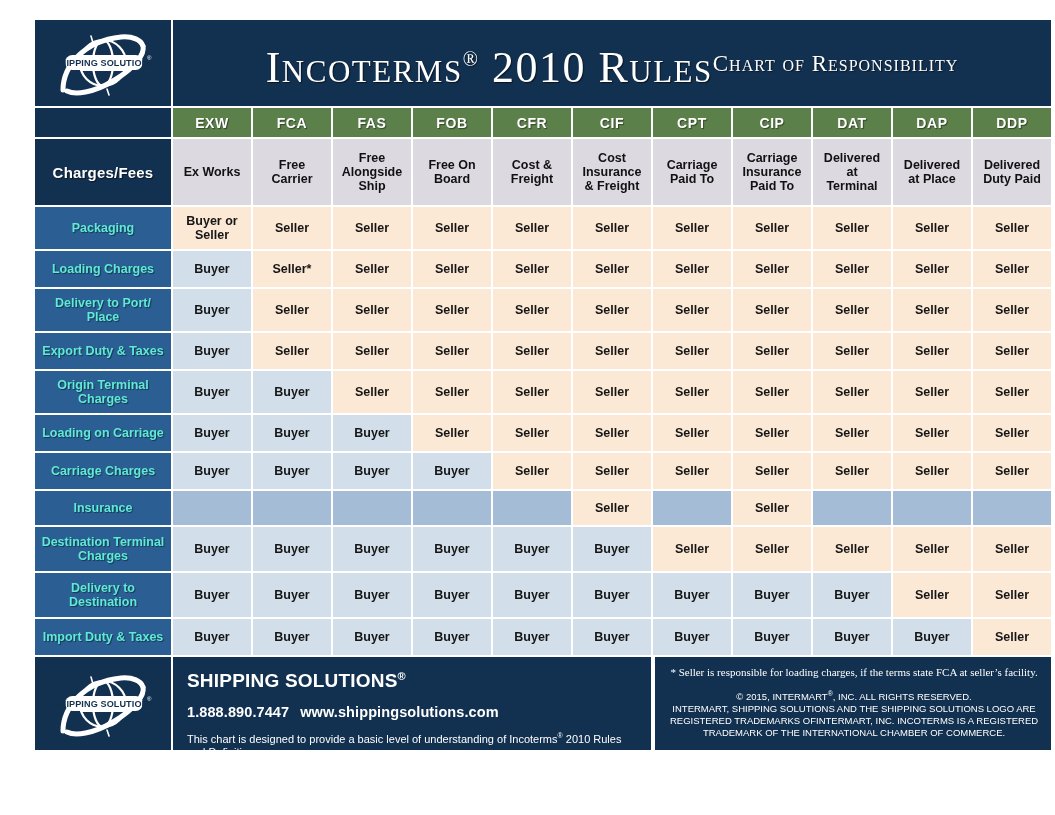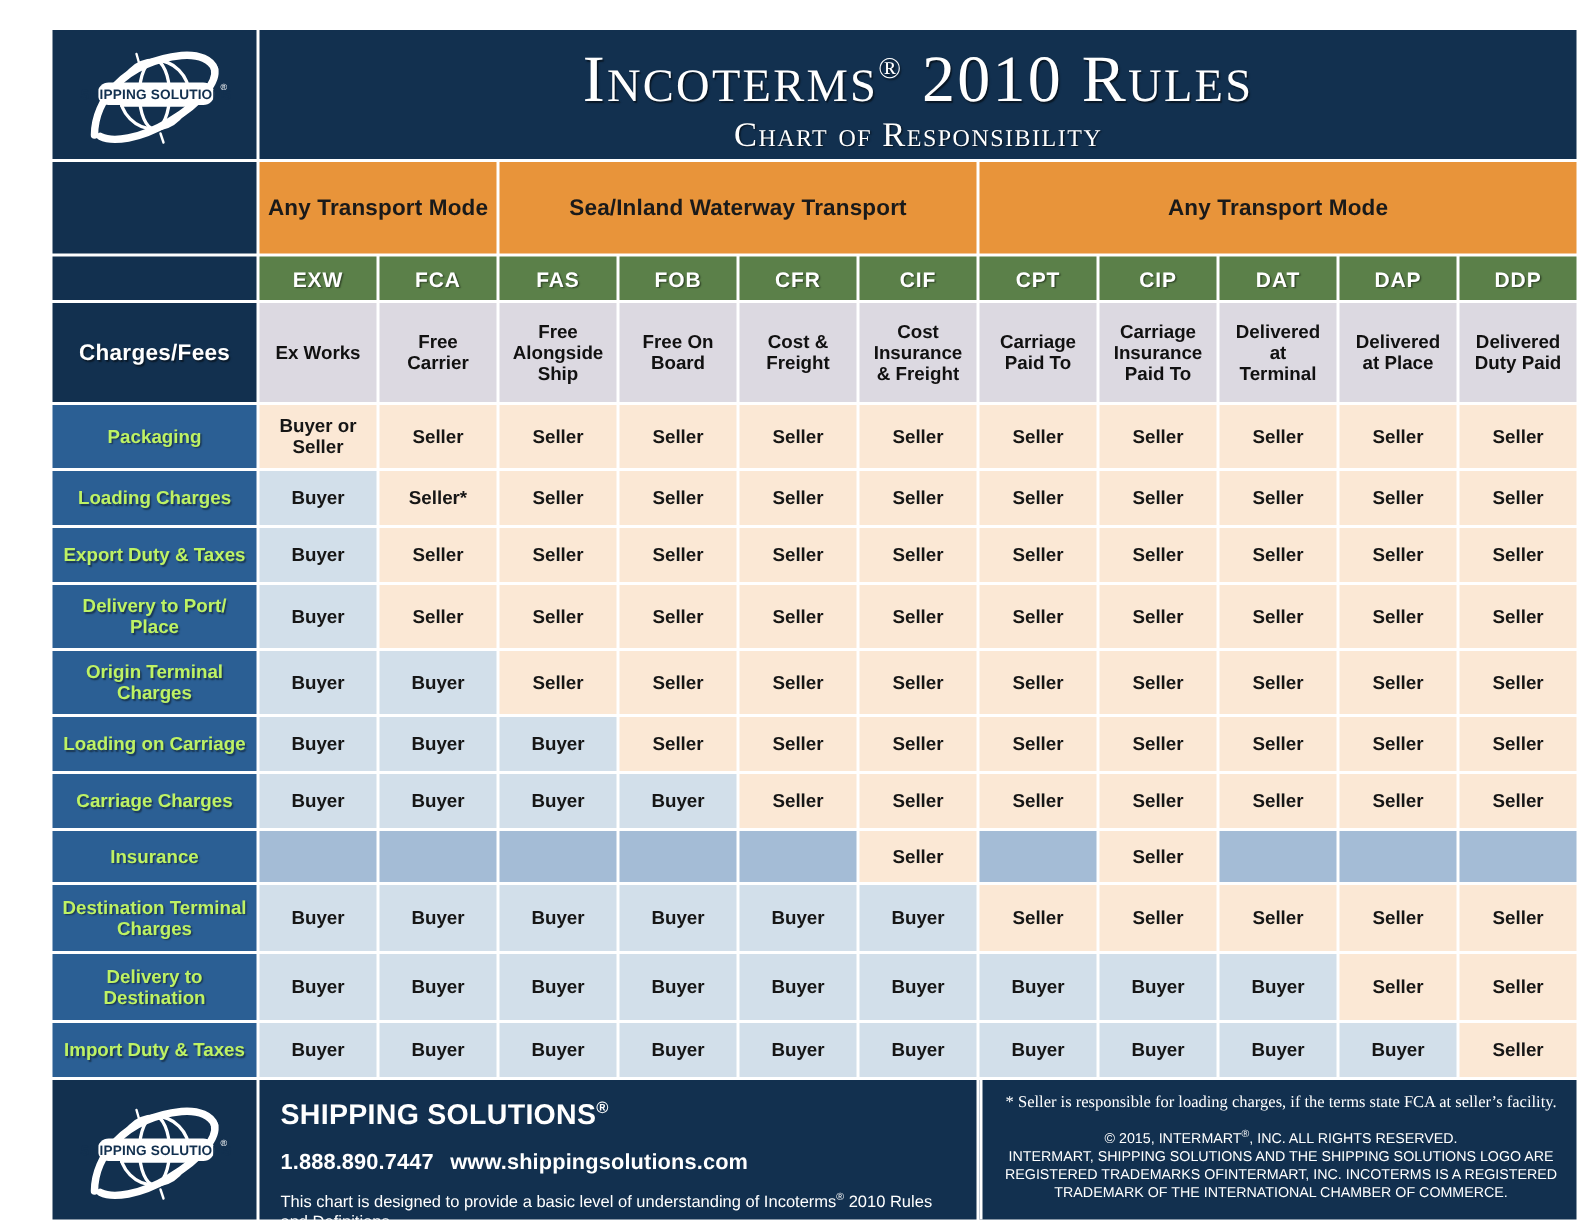--- a/index.html
+++ b/index.html
@@ -35,21 +35,21 @@
 
   
   .logocell{width:136px;}
   .logobox{
     height:86px;
     display:flex;align-items:center;justify-content:center;
   }
   .logo-svg{display:block;}
   .titlebox{
     height:86px;
-    display:flex;flex-direction:column;
+    display:flex;flex-direction:row;
     align-items:center;justify-content:center;
     color:#ffffff;
     font-family:"Liberation Serif", serif;
     text-shadow:1px 1px 1px rgba(0,0,0,.55);
   }
   .title-main{
     font-size:44px;line-height:46px;
     font-variant:small-caps;
     letter-spacing:1.5px;
     white-space:nowrap;
@@ -97,21 +97,21 @@
     font-size:15px;font-weight:bold;
     letter-spacing:.2px;
     text-shadow:1px 1px 1px rgba(0,0,0,.5);
   }
   .blankhdr{height:61px;}
 
   
   .rlab{
     display:flex;align-items:center;justify-content:center;
     text-align:center;
-    color:#bef264;
+    color:#5eead4;
     font-size:12.5px;font-weight:bold;
     line-height:14px;
     padding:0 4px;
     box-sizing:border-box;
     text-shadow:1px 1px 1px rgba(0,0,0,.45);
   }
   .cell{
     display:flex;align-items:center;justify-content:center;
     text-align:center;
     color:#161616;
@@ -196,32 +196,20 @@
 </div>
           </td>
           <td class="navy" colspan="11">
             <div class="titlebox">
               <div class="title-main">Incoterms<span class="reg">®</span> 2010 Rules</div>
               <div class="title-sub">Chart of Responsibility</div>
             </div>
           </td>
         </tr>
         <tr>
-          <td class="navy blankhdr"></td>
-          <td class="orange" colspan="2">
-            <div class="band">Any Transport Mode</div>
-          </td>
-          <td class="orange" colspan="4">
-            <div class="band">Sea/Inland Waterway Transport</div>
-          </td>
-          <td class="orange" colspan="5">
-            <div class="band">Any Transport Mode</div>
-          </td>
-        </tr>
-        <tr>
           <td class="navy"></td>
           <td class="green">
             <div class="code">EXW</div>
           </td>
           <td class="green">
             <div class="code">FCA</div>
           </td>
           <td class="green">
             <div class="code">FAS</div>
           </td>
@@ -359,20 +347,58 @@
           </td>
           <td class="peach">
             <div class="cell" style="height: 36px;">Seller</div>
           </td>
           <td class="peach">
             <div class="cell" style="height: 36px;">Seller</div>
           </td>
         </tr>
         <tr>
           <td class="rowlabel">
+            <div class="rlab" style="height: 42px;">Delivery to Port/<br>Place</div>
+          </td>
+          <td class="blue">
+            <div class="cell" style="height: 42px;">Buyer</div>
+          </td>
+          <td class="peach">
+            <div class="cell" style="height: 42px;">Seller</div>
+          </td>
+          <td class="peach">
+            <div class="cell" style="height: 42px;">Seller</div>
+          </td>
+          <td class="peach">
+            <div class="cell" style="height: 42px;">Seller</div>
+          </td>
+          <td class="peach">
+            <div class="cell" style="height: 42px;">Seller</div>
+          </td>
+          <td class="peach">
+            <div class="cell" style="height: 42px;">Seller</div>
+          </td>
+          <td class="peach">
+            <div class="cell" style="height: 42px;">Seller</div>
+          </td>
+          <td class="peach">
+            <div class="cell" style="height: 42px;">Seller</div>
+          </td>
+          <td class="peach">
+            <div class="cell" style="height: 42px;">Seller</div>
+          </td>
+          <td class="peach">
+            <div class="cell" style="height: 42px;">Seller</div>
+          </td>
+          <td class="peach">
+            <div class="cell" style="height: 42px;">Seller</div>
+          </td>
+        </tr>
+        <tr>
+          <td class="rowlabel">
             <div class="rlab" style="height: 36px;">Export Duty &amp; Taxes</div>
           </td>
           <td class="blue">
             <div class="cell" style="height: 36px;">Buyer</div>
           </td>
           <td class="peach">
             <div class="cell" style="height: 36px;">Seller</div>
           </td>
           <td class="peach">
             <div class="cell" style="height: 36px;">Seller</div>
@@ -393,58 +419,20 @@
             <div class="cell" style="height: 36px;">Seller</div>
           </td>
           <td class="peach">
             <div class="cell" style="height: 36px;">Seller</div>
           </td>
           <td class="peach">
             <div class="cell" style="height: 36px;">Seller</div>
           </td>
           <td class="peach">
             <div class="cell" style="height: 36px;">Seller</div>
-          </td>
-        </tr>
-        <tr>
-          <td class="rowlabel">
-            <div class="rlab" style="height: 42px;">Delivery to Port/<br>Place</div>
-          </td>
-          <td class="blue">
-            <div class="cell" style="height: 42px;">Buyer</div>
-          </td>
-          <td class="peach">
-            <div class="cell" style="height: 42px;">Seller</div>
-          </td>
-          <td class="peach">
-            <div class="cell" style="height: 42px;">Seller</div>
-          </td>
-          <td class="peach">
-            <div class="cell" style="height: 42px;">Seller</div>
-          </td>
-          <td class="peach">
-            <div class="cell" style="height: 42px;">Seller</div>
-          </td>
-          <td class="peach">
-            <div class="cell" style="height: 42px;">Seller</div>
-          </td>
-          <td class="peach">
-            <div class="cell" style="height: 42px;">Seller</div>
-          </td>
-          <td class="peach">
-            <div class="cell" style="height: 42px;">Seller</div>
-          </td>
-          <td class="peach">
-            <div class="cell" style="height: 42px;">Seller</div>
-          </td>
-          <td class="peach">
-            <div class="cell" style="height: 42px;">Seller</div>
-          </td>
-          <td class="peach">
-            <div class="cell" style="height: 42px;">Seller</div>
           </td>
         </tr>
         <tr>
           <td class="rowlabel">
             <div class="rlab" style="height: 42px;">Origin Terminal<br>Charges</div>
           </td>
           <td class="blue">
             <div class="cell" style="height: 42px;">Buyer</div>
           </td>
           <td class="blue">

